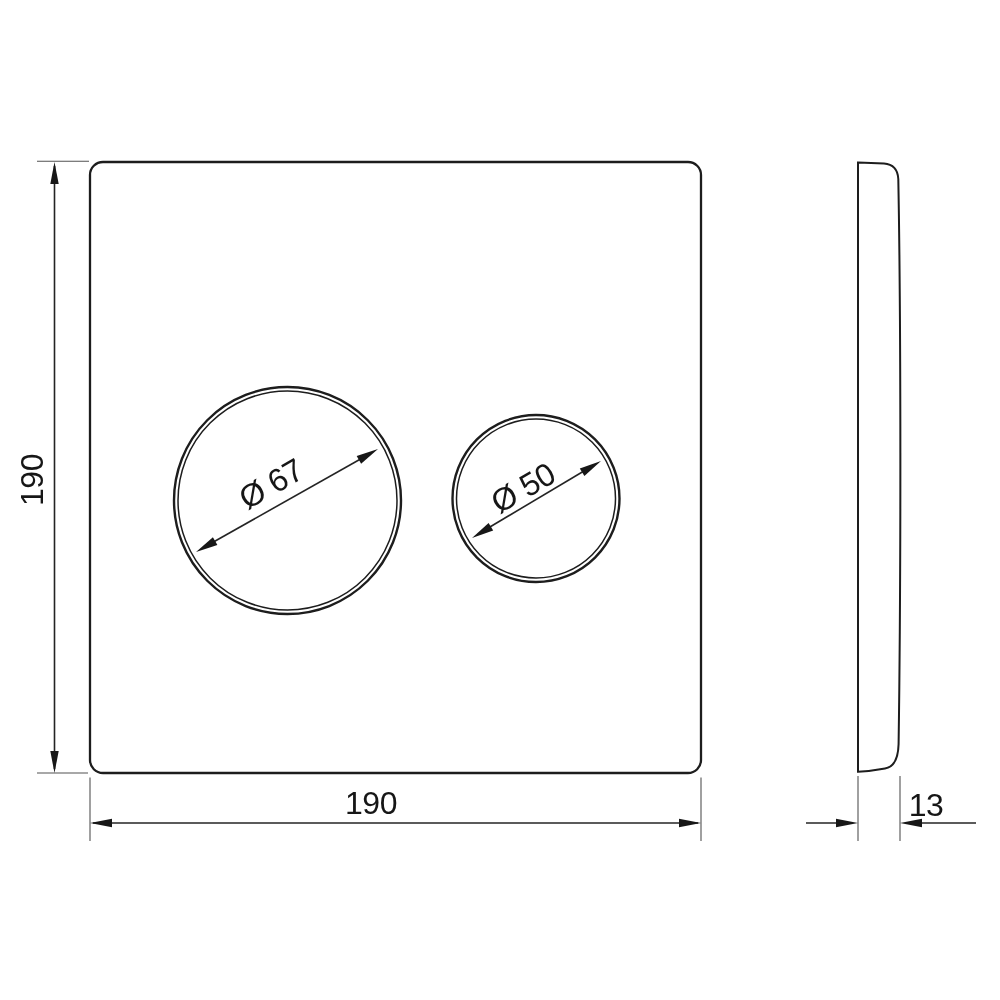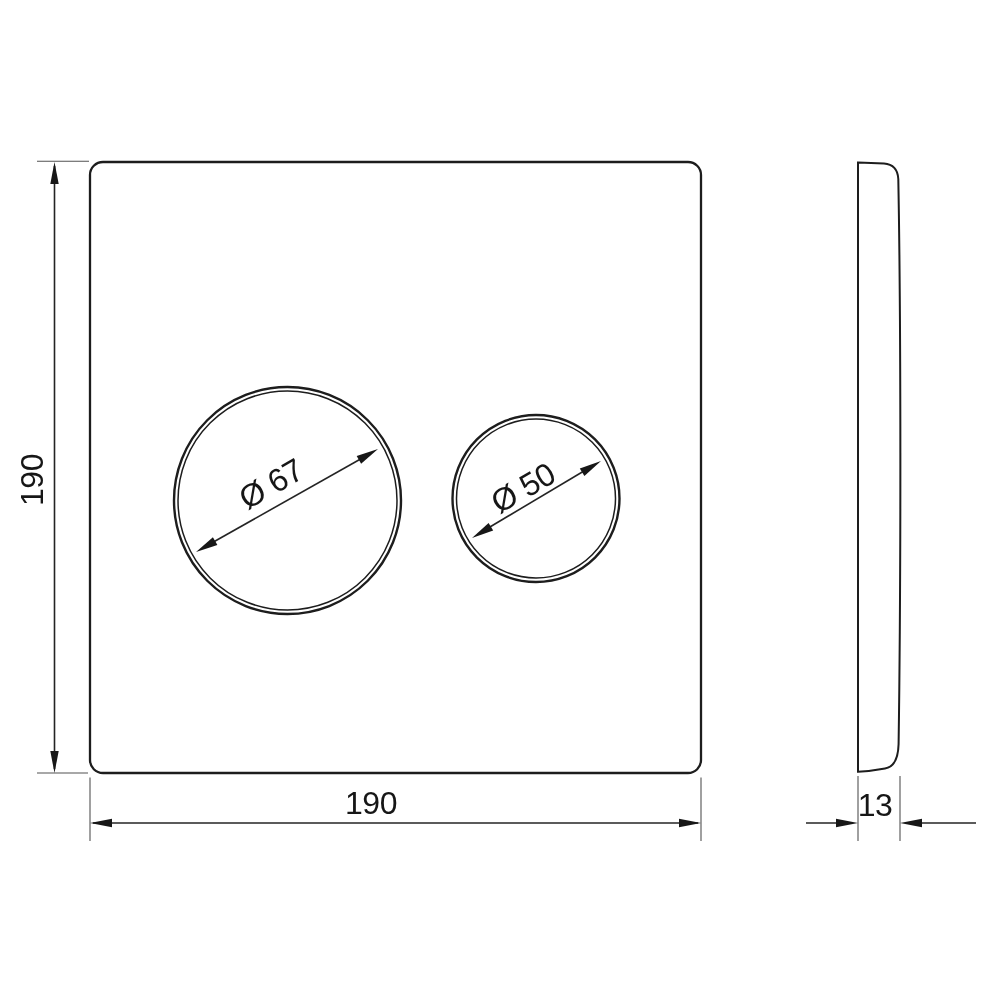--- a/index.html
+++ b/index.html
@@ -30,21 +30,21 @@
     transform: translate(-50%, -50%);
   }
   .dim-label.rot-90 {
     transform: translate(-50%, -50%) rotate(-90deg);
   }
   .dim-label.rot-30 {
     transform: translate(-50%, -50%) rotate(-30deg);
   }
   #lbl-plate-height { left: 32px;  top: 480px; }
   #lbl-plate-width  { left: 371px; top: 803px; }
-  #lbl-thickness    { left: 875px; top: 805px; }
+  #lbl-thickness    { left: 926px; top: 805px; }
   #lbl-large-dia    { left: 271px; top: 484px; }
   #lbl-small-dia    { left: 523px; top: 488px; }
 </style>
 </head>
 <body>
 
 <div class="canvas">
 
   <svg width="1000" height="1000" viewBox="0 0 1000 1000">
 

